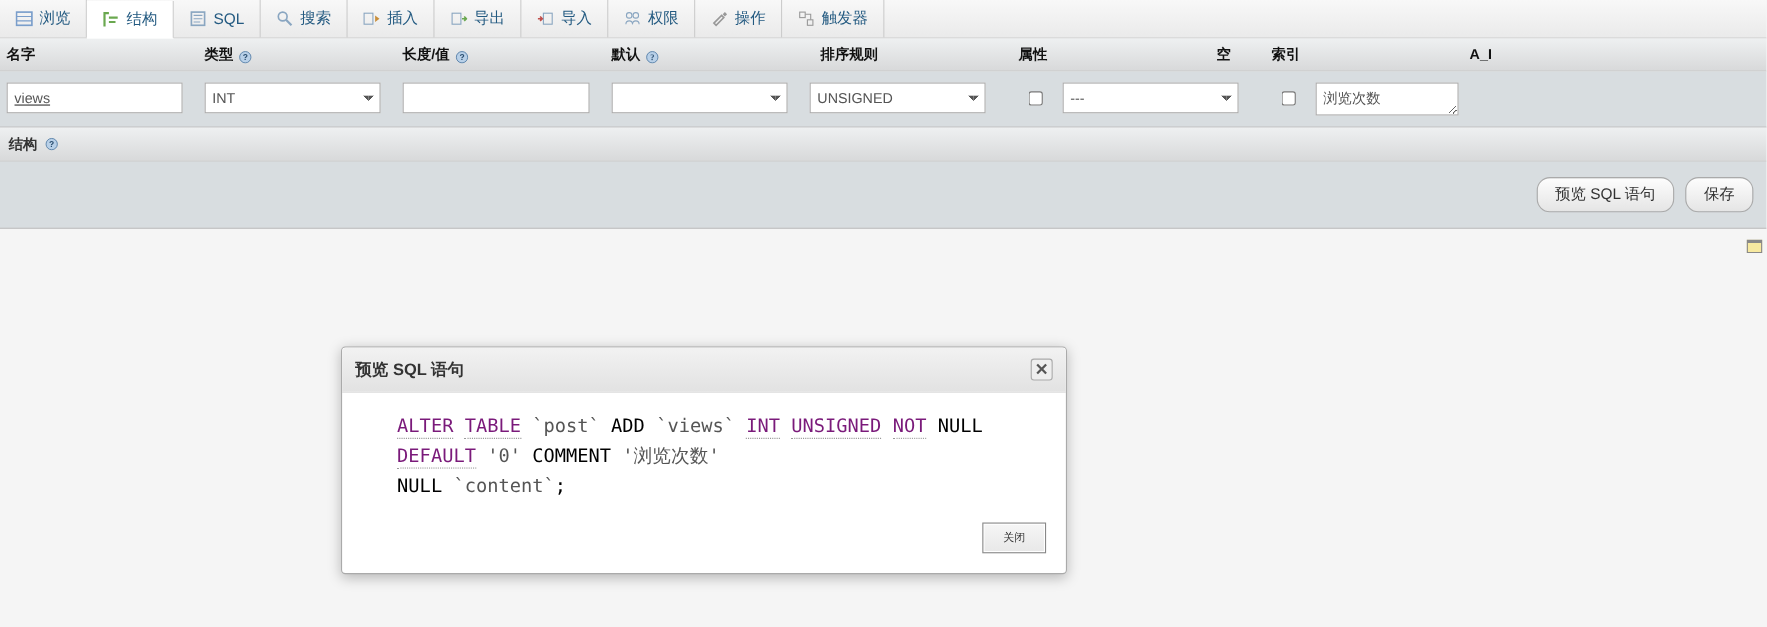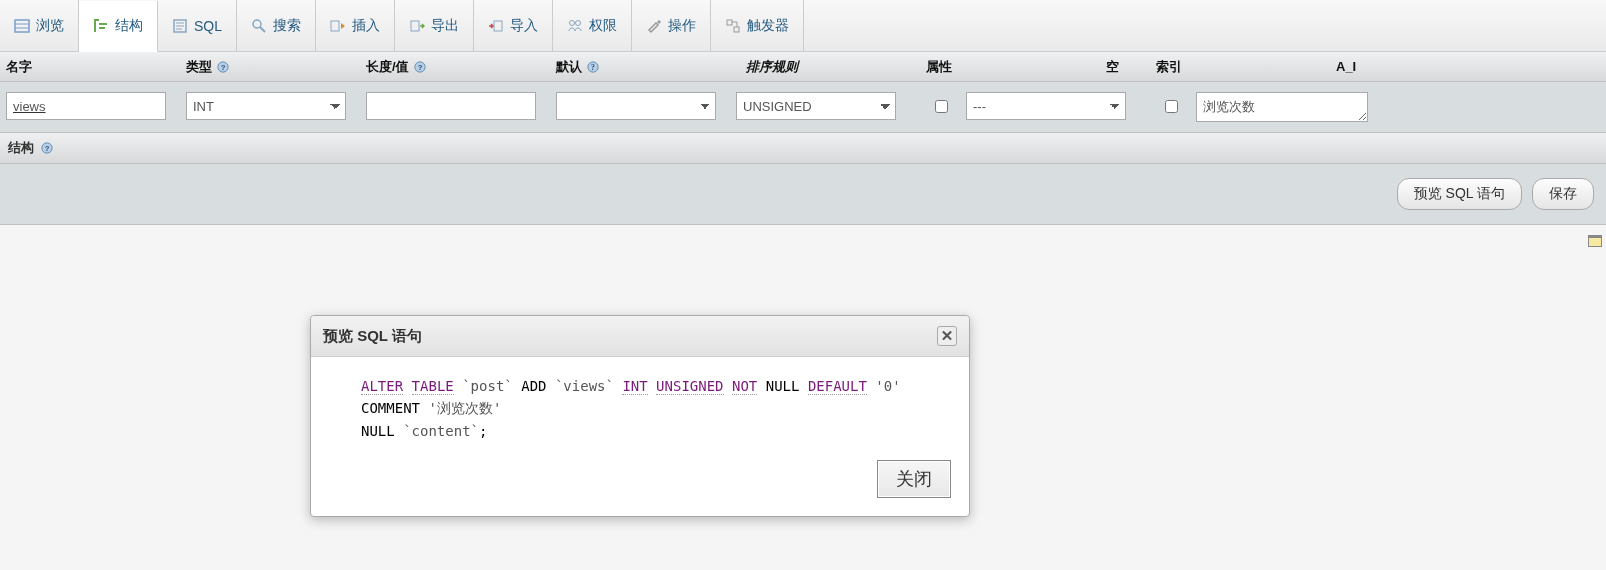--- a/index.html
+++ b/index.html
@@ -9,21 +9,21 @@
     background: #f5f5f5;
     color: #333;
     width: 1606px;
   }
 
   
   .tabs {
     display: flex;
     background: linear-gradient(#f8f8f8,#eaeaea);
     border-bottom: 1px solid #ccc;
-    height: 52px;
+    height: 35px;
     align-items: stretch;
   }
   .tab {
     display: flex;
     align-items: center;
     gap: 6px;
     padding: 0 14px;
     border-right: 1px solid #ccc;
     color: #235a81;
     cursor: pointer;
@@ -44,21 +44,21 @@
     display: flex;
     align-items: center;
     background: linear-gradient(#eef0f1,#d8d9da);
     border-bottom: 1px solid #c0c0c0;
     height: 30px;
     padding: 0 6px;
     font-size: 13px;
     color: #111;
     font-weight: bold;
   }
-  .colhead .col { display:flex; align-items:center; gap:4px; }
+  .colhead .col { display:flex; align-items:flex-end; gap:4px; }
   .hicon { width:14px; height:14px; display:inline-flex; align-items:center; justify-content:center; }
 
   
   .formrow {
     display:flex;
     align-items:flex-start;
     background:#d8dde0;
     padding: 10px 6px;
     border-bottom:1px solid #c0c0c0;
   }
@@ -75,21 +75,21 @@
   }
   select {
     appearance:none;
     -webkit-appearance:none;
     background-image: linear-gradient(45deg, transparent 50%, #555 50%), linear-gradient(-45deg, transparent 50%, #555 50%);
     background-position: right 10px center, right 5px center;
     background-size:5px 5px,5px 5px;
     background-repeat:no-repeat;
     padding-right:22px;
   }
-  textarea { height:30px; resize:both; width:172px; }
+  textarea { height:30px; resize:both; width:130px; }
 
   
   .secthead {
     display:flex; align-items:center; gap:6px;
     background: linear-gradient(#eef0f1,#d8d9da);
     border-bottom:1px solid #c0c0c0;
     padding:6px 8px;
     font-weight:bold;
   }
 
@@ -141,33 +141,33 @@
     font-size:15px;
   }
   .dlg-close {
     width:20px;height:20px;border:1px solid #aaa;border-radius:3px;
     background:#eee;display:flex;align-items:center;justify-content:center;
     cursor:pointer;color:#555;font-weight:bold;
   }
   .dlg-body {
     padding:18px 30px 10px 50px;
     font-family: Consolas, Monaco, monospace;
-    font-size:14px;
+    font-size:17px;
     color:#000;
     line-height:1.6;
   }
   .dlg-body .kw { color:#7a1a7a; border-bottom:1px dotted #999; }
   .dlg-body .bt { color:#555; }
   .dlg-body .str { color:#555; }
   .dlg-foot {
     display:flex; justify-content:flex-end; padding:8px 18px 18px;
   }
   .dlg-foot .dbtn {
     border:1px solid #888; background:linear-gradient(#f6f6f6,#e8e8e8);
-    padding:6px 18px; font-family:inherit; font-size:18px; cursor:pointer;
+    padding:6px 18px; font-family:inherit; font-size:10px; cursor:pointer;
     box-shadow:inset 0 0 0 1px #fff;
     color:#333;
   }
 
   .checkbox-cell { display:flex; align-items:center; justify-content:center; height:28px;}
 </style>
 </head>
 <body>
 
 <div class="tabs">
@@ -294,21 +294,21 @@
     </div>
   <div class="col" style="width:190px;font-family:Liberation Serif, serif;">
       <span>默认</span>
       <span class="hicon">
         <svg viewBox="0 0 14 14" width="12" height="12">
           <circle cx="7" cy="7" r="6" fill="#b8d0e8" stroke="#5a83aa"></circle>
           <text x="7" y="10" text-anchor="middle" font-size="9" fill="#2a4d6e">?</text>
         </svg>
       </span>
     </div>
-  <div class="col" style="width:180px;font-style:italic;">
+  <div class="col" style="width:180px;">
       <span>排序规则</span>
     </div>
   <div class="col" style="width:180px;">
       <span>属性</span>
     </div>
   <div class="col" style="width:50px;">
       <span>空</span>
     </div>
   <div class="col" style="width:180px;">
       <span>索引</span>

